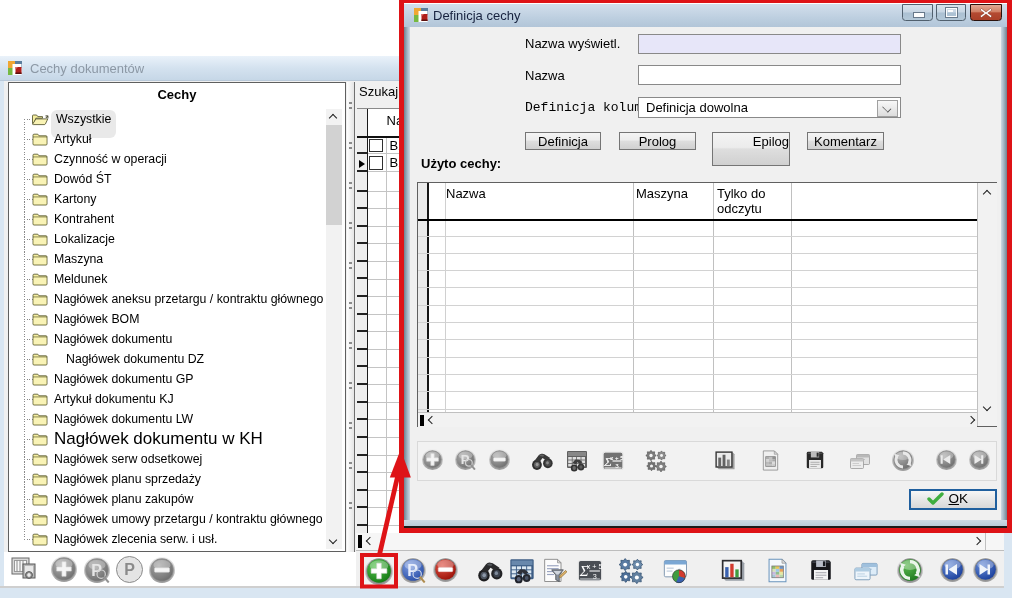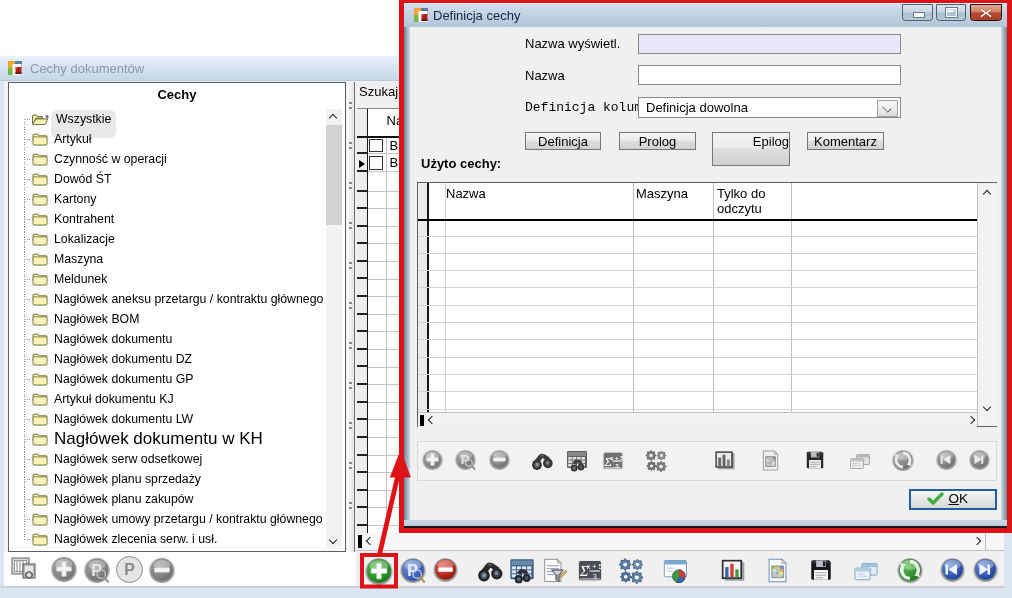--- a/index.html
+++ b/index.html
@@ -113,21 +113,21 @@
 <path d="M1 5 L15 5" stroke="#60603a" stroke-width="0.8"></path>
 <rect x="1.8" y="5.7" width="12.4" height="6.4" fill="#f9f3b6"></rect>
       </svg></div>
     <div style="position:absolute;left:45px;top:248px;font-size:12.3px;line-height:16px;white-space:nowrap;">Nagłówek dokumentu</div>
     <div style="position:absolute;left:15px;top:276px;width:10px;height:1px;background-image:repeating-linear-gradient(90deg,#8a8a8a 0 1px,transparent 1px 2.5px);"></div>
     <div style="position:absolute;left:23px;top:269px;"><svg width="16" height="14" viewBox="0 0 16 14">
         <path d="M1 3.2 Q1 2.2 2 2.2 L5.8 2.2 L7 3.8 L14 3.8 Q15 3.8 15 4.8 L15 12 Q15 13 14 13 L2 13 Q1 13 1 12 Z" fill="#f6efa0" stroke="#60603a" stroke-width="0.9"></path>
 <path d="M1 5 L15 5" stroke="#60603a" stroke-width="0.8"></path>
 <rect x="1.8" y="5.7" width="12.4" height="6.4" fill="#f9f3b6"></rect>
       </svg></div>
-    <div style="position:absolute;left:45px;top:268px;font-size:12.3px;line-height:16px;white-space:nowrap;">Nagłówek dokumentu DZ</div>
+    <div style="position:absolute;left:57px;top:268px;font-size:12.3px;line-height:16px;white-space:nowrap;">Nagłówek dokumentu DZ</div>
     <div style="position:absolute;left:15px;top:296px;width:10px;height:1px;background-image:repeating-linear-gradient(90deg,#8a8a8a 0 1px,transparent 1px 2.5px);"></div>
     <div style="position:absolute;left:23px;top:289px;"><svg width="16" height="14" viewBox="0 0 16 14">
         <path d="M1 3.2 Q1 2.2 2 2.2 L5.8 2.2 L7 3.8 L14 3.8 Q15 3.8 15 4.8 L15 12 Q15 13 14 13 L2 13 Q1 13 1 12 Z" fill="#f6efa0" stroke="#60603a" stroke-width="0.9"></path>
 <path d="M1 5 L15 5" stroke="#60603a" stroke-width="0.8"></path>
 <rect x="1.8" y="5.7" width="12.4" height="6.4" fill="#f9f3b6"></rect>
       </svg></div>
     <div style="position:absolute;left:45px;top:288px;font-size:12.3px;line-height:16px;white-space:nowrap;">Nagłówek dokumentu GP</div>
     <div style="position:absolute;left:15px;top:316px;width:10px;height:1px;background-image:repeating-linear-gradient(90deg,#8a8a8a 0 1px,transparent 1px 2.5px);"></div>
     <div style="position:absolute;left:23px;top:309px;"><svg width="16" height="14" viewBox="0 0 16 14">
         <path d="M1 3.2 Q1 2.2 2 2.2 L5.8 2.2 L7 3.8 L14 3.8 Q15 3.8 15 4.8 L15 12 Q15 13 14 13 L2 13 Q1 13 1 12 Z" fill="#f6efa0" stroke="#60603a" stroke-width="0.9"></path>

